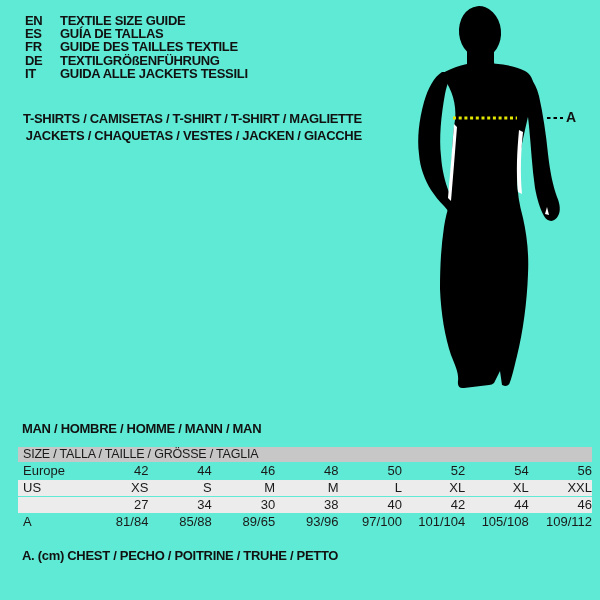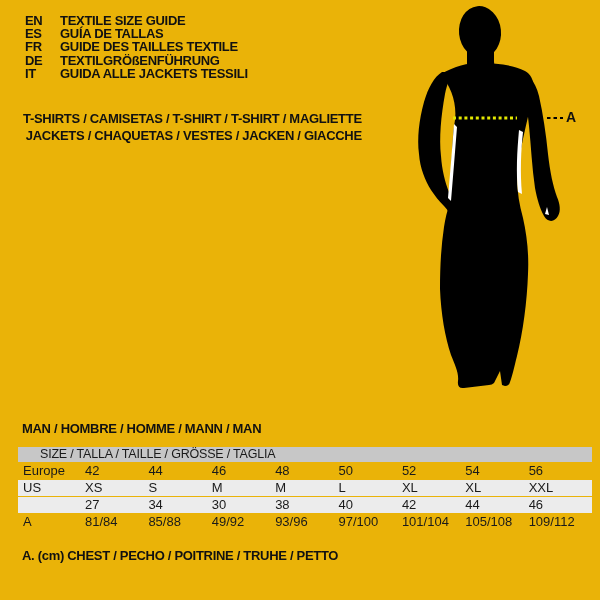--- a/index.html
+++ b/index.html
@@ -1,41 +1,41 @@
 <!DOCTYPE html>
 <html><head>
 <meta charset="utf-8">
 <style>
   html,body {margin:0; padding:0; background:#fff;}
   #root {
-    position:relative; width:600px; height:600px; background:#eab308;
+    position:relative; width:600px; height:600px; background:#5eead4;
     font-family:"Liberation Sans", sans-serif; color:#111; overflow:hidden;
   }
   
   .lang-block {position:absolute; left:25px; top:14px; font-weight:bold;
     font-size:13px; line-height:13.2px; letter-spacing:-0.3px;}
   .lang-row {display:flex;}
   .lang-code {width:35px; flex:0 0 35px;}
   
   .garment-block {position:absolute; left:23px; top:110px; font-weight:bold;
     font-size:13px; line-height:17px; letter-spacing:-0.3px;text-align:right;}
   
   .figure-wrap {position:absolute; left:405px; top:0; width:195px; height:400px;}
   .measure-a {position:absolute; left:566px; top:109px; font-weight:bold; font-size:14px;}
   
   .section-title {position:absolute; left:22px; top:421px; font-weight:bold;
     font-size:13px; letter-spacing:-0.3px;}
   
   .size-table {position:absolute; left:18px; top:447px; width:574px; font-size:13px; color:#1a1a1a;}
-  .t-header {height:15px; line-height:15px; background:#c7c7c7; padding-left:22px;
+  .t-header {height:15px; line-height:15px; background:#c7c7c7; padding-left:5px;
     font-size:12.5px; letter-spacing:-0.2px; margin-bottom:1px; color:#1a1a1a;}
   .t-row {display:flex; height:16px; line-height:16px; margin-bottom:1px;}
   .t-row.shaded {background:#ececec;}
   .t-label {width:62px; flex:0 0 62px; padding-left:5px;}
-  .t-cell {flex:1; text-align:left;}
+  .t-cell {flex:1; text-align:right;}
   
   .footnote {position:absolute; left:22px; top:548px; font-weight:bold;
     font-size:13px; letter-spacing:-0.3px;}
 </style>
 </head>
 <body>
 
 <div id="root">
 
   <div class="lang-block">
@@ -139,21 +139,21 @@
       <div class="t-cell">40</div>
       <div class="t-cell">42</div>
       <div class="t-cell">44</div>
       <div class="t-cell">46</div>
     </div>
 
     <div class="t-row">
       <div class="t-label">A</div>
       <div class="t-cell">81/84</div>
       <div class="t-cell">85/88</div>
-      <div class="t-cell">49/92</div>
+      <div class="t-cell">89/65</div>
       <div class="t-cell">93/96</div>
       <div class="t-cell">97/100</div>
       <div class="t-cell">101/104</div>
       <div class="t-cell">105/108</div>
       <div class="t-cell">109/112</div>
     </div>
   </div>
 
   <div class="footnote">A. (cm) CHEST / PECHO / POITRINE / TRUHE / PETTO</div>
 

